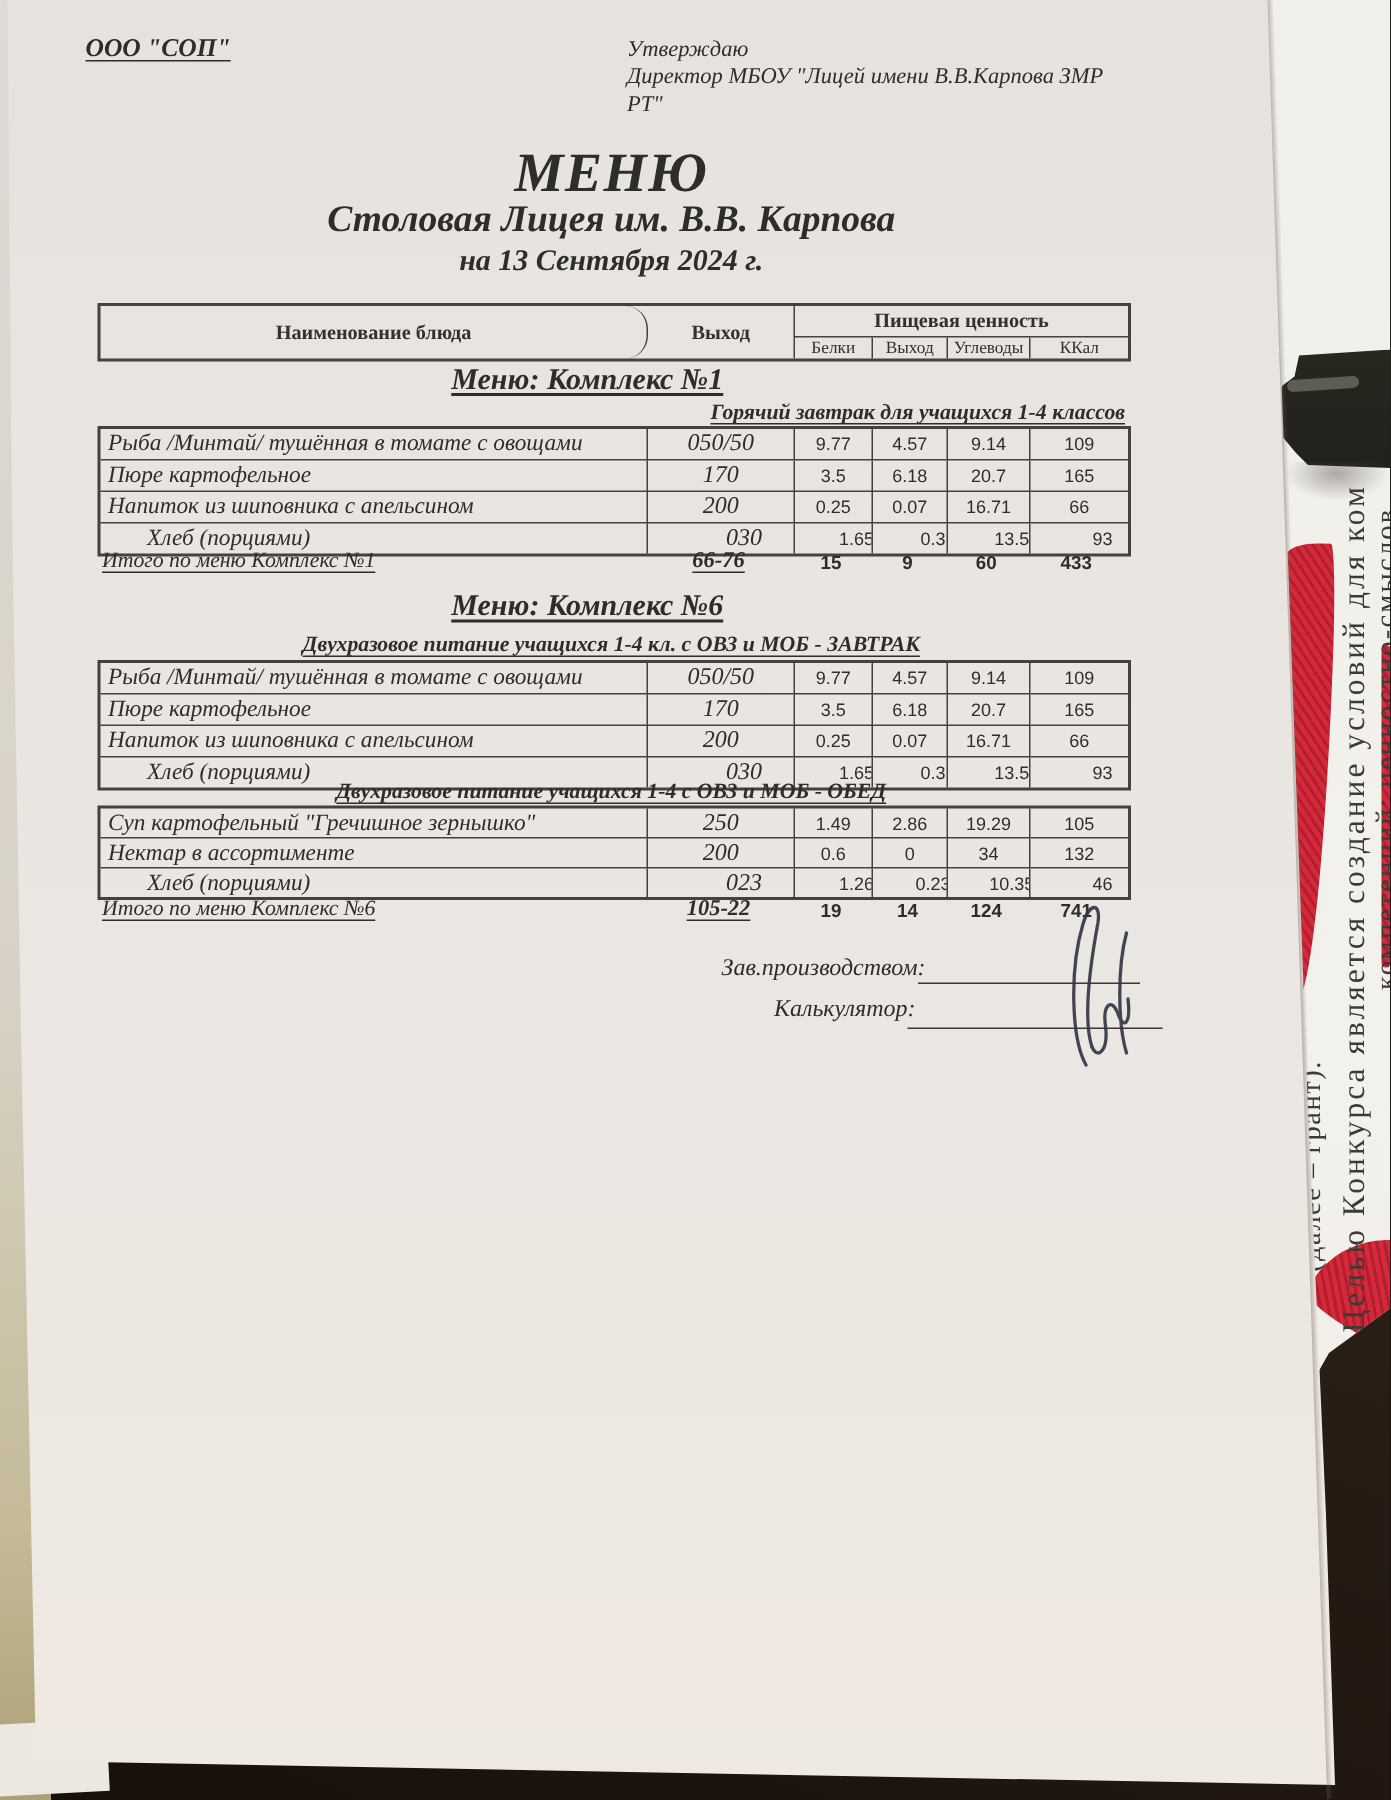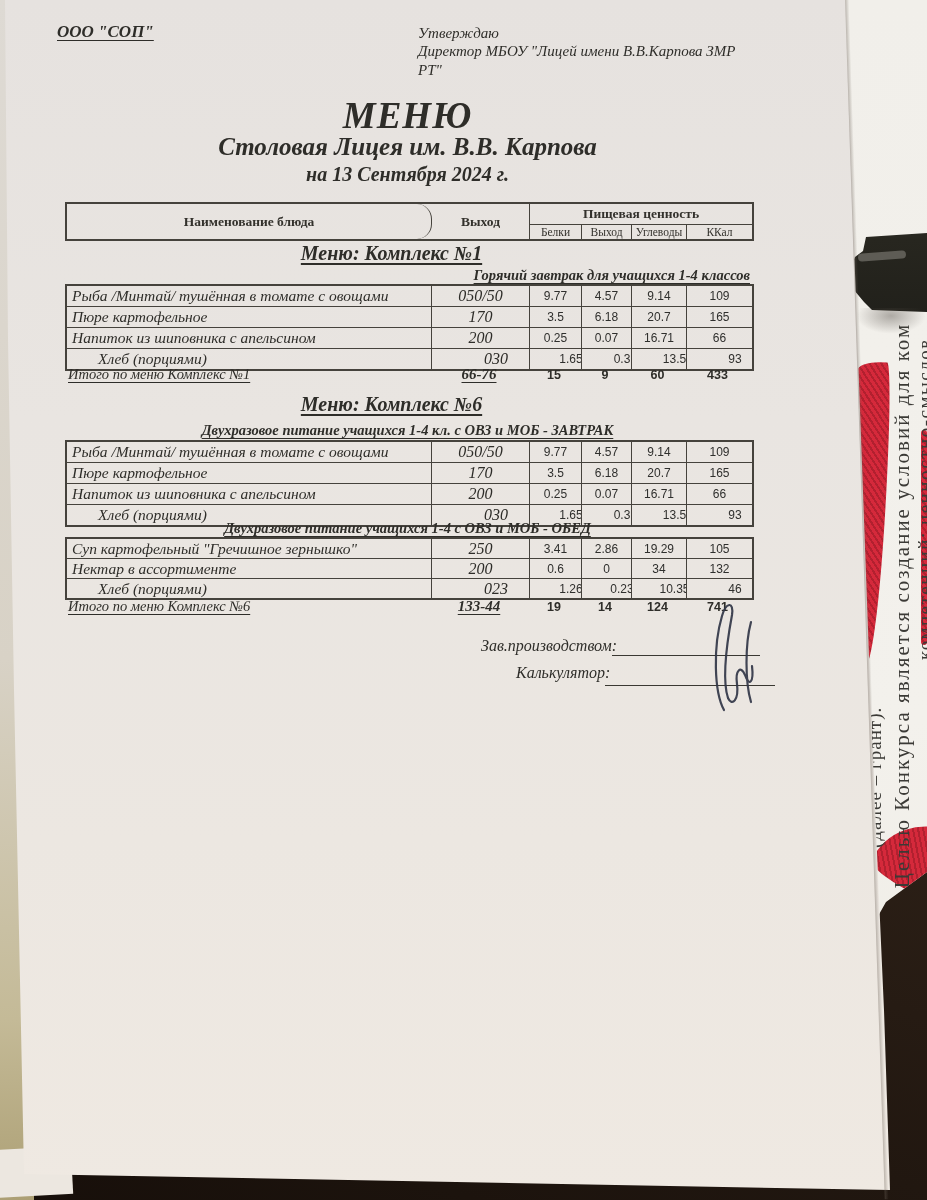--- a/index.html
+++ b/index.html
@@ -220,21 +220,21 @@
         <div class="cell num">93</div>
       </div>
     </div>
 
     <div class="abs sub-head center ital b u" style="top:520px;">Двухразовое питание учащихся 1-4 с ОВЗ и МОБ - ОБЕД</div>
 
     <div class="abs mtable t3" style="top:537px;">
       <div class="trow">
         <div class="cell cn brd">Суп картофельный "Гречишное зернышко"</div>
         <div class="cell co brd">250</div>
-        <div class="cell num brd">3.41</div>
+        <div class="cell num brd">1.49</div>
         <div class="cell num brd">2.86</div>
         <div class="cell num brd">19.29</div>
         <div class="cell num">105</div>
       </div>
       <div class="trow">
         <div class="cell cn brd">Нектар в ассортименте</div>
         <div class="cell co brd">200</div>
         <div class="cell num brd">0.6</div>
         <div class="cell num brd">0</div>
         <div class="cell num brd">34</div>
@@ -245,21 +245,21 @@
         <div class="cell co brd">023</div>
         <div class="cell num brd">1.26</div>
         <div class="cell num brd">0.23</div>
         <div class="cell num brd">10.35</div>
         <div class="cell num">46</div>
       </div>
     </div>
 
     <div class="abs total-row" style="top:596px;">
       <div class="tot-label">Итого по меню Комплекс №6</div>
-      <div class="tot-out">133-44</div>
+      <div class="tot-out">105-22</div>
       <div class="tot-num">19</div>
       <div class="tot-num">14</div>
       <div class="tot-num">124</div>
       <div class="tot-num">741</div>
     </div>
 
     <div class="abs sig-label" style="left:481px;top:637px;">Зав.производством:</div>
     <div class="abs sig-line" style="left:612px;top:654px;width:148px;"></div>
     <div class="abs sig-label" style="left:516px;top:664px;">Калькулятор:</div>
     <div class="abs sig-line" style="left:605px;top:684px;width:170px;"></div>

